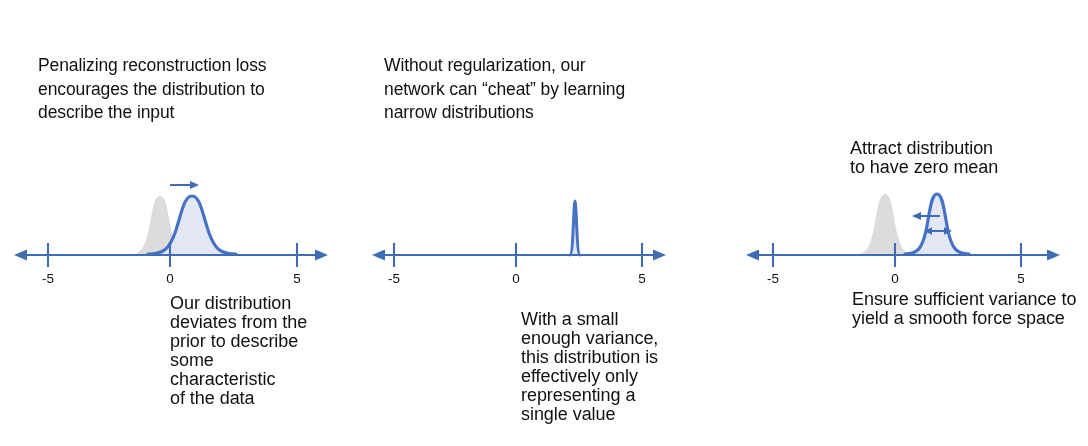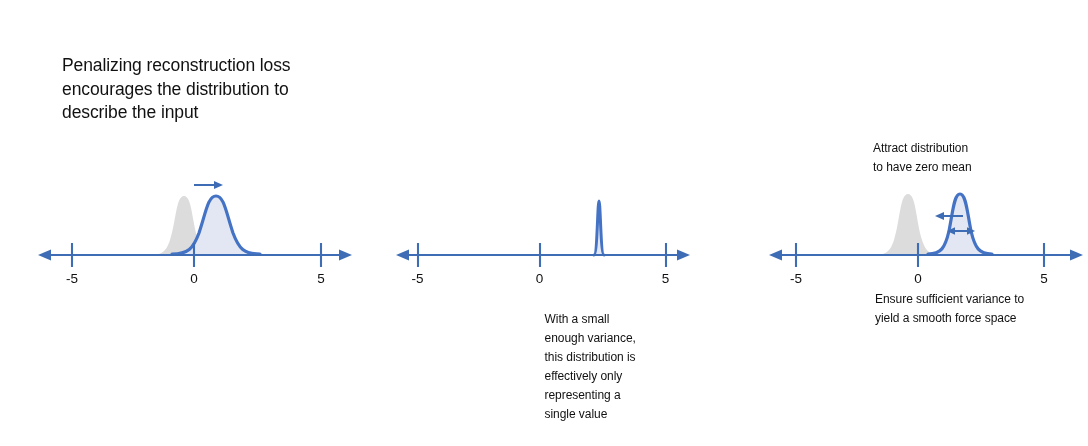--- a/index.html
+++ b/index.html
@@ -17,41 +17,40 @@
   }
   .panels {
     position: absolute;
     inset: 0;
     display: flex;
     flex-direction: row;
   }
   .panel {
     position: relative;
     height: 446px;
-    margin-left: 24px;
   }
   #panel-0 { width: 370px; }
   #panel-1 { width: 370px; }
   #panel-2 { width: 348px; }
 
   .panel-title {
     position: absolute;
     font-size: 17.5px;
     line-height: 23.5px;
     color: #111111;
     white-space: pre-line;
     letter-spacing: -0.1px;
   }
   #panel-0 .panel-title { left: 38px; top: 54px; width: 300px; }
   #panel-1 .panel-title { left: 14px; top: 54px; width: 300px; }
   #panel-2 .panel-title { left: 17px; top: 54px; width: 290px; }
 
   .caption {
     position: absolute;
-    font-size: 12px;
+    font-size: 18px;
     line-height: 19px;
     color: #111111;
     white-space: pre-line;
     letter-spacing: -0.05px;
   }
   #panel-0 .caption-main { left: 170px; top: 294px; width: 150px; }
   #panel-1 .caption-main { left: 151px; top: 310px; width: 140px; }
   #panel-2 .caption-main { left: 112px; top: 290px; width: 230px; }
   #panel-2 .caption-top   { left: 110px; top: 139px; width: 190px; }
 
@@ -107,23 +106,31 @@
       <g>
         <line x1="170" y1="185" x2="192" y2="185" stroke="#3E6DB5" stroke-width="2"></line>
         <polygon points="199,185 190,181 190,189" fill="#3E6DB5"></polygon>
       </g>
     </svg>
 
     <div style="position:absolute;left:40px;top:271px;width:16px;text-align:center;font-size:13.5px;color:#111">-5</div>
     <div style="position:absolute;left:163px;top:271px;width:14px;text-align:center;font-size:13.5px;color:#111">0</div>
     <div style="position:absolute;left:290px;top:271px;width:14px;text-align:center;font-size:13.5px;color:#111">5</div>
 
+    <div class="caption caption-main">Our distribution
+deviates from the
+prior to describe
+some characteristic
+of the data</div>
   </section>
 
   <section class="panel" id="panel-1">
+    <div class="panel-title">Without regularization, our
+network can “cheat” by learning
+narrow distributions</div>
 
     <svg class="plot" width="370" height="446">
 
       <path fill="#E2E7F3" stroke="none" d="M 199 255 C 203 255 203 202 205 202 C 207 202 207 255 211 255 Z"></path>
 
       <path fill="none" stroke="#4472C4" stroke-width="3" stroke-linecap="round" stroke-linejoin="round" d="M 200 255 C 203.5 255 203.5 201 205 201 C 206.5 201 206.5 255 210 255"></path>
 
       <g>
         <line x1="10" y1="255" x2="288" y2="255" stroke="#3E6DB5" stroke-width="2.1"></line>
         <polygon points="2,255 15,249.5 15,260.5" fill="#3E6DB5"></polygon>

